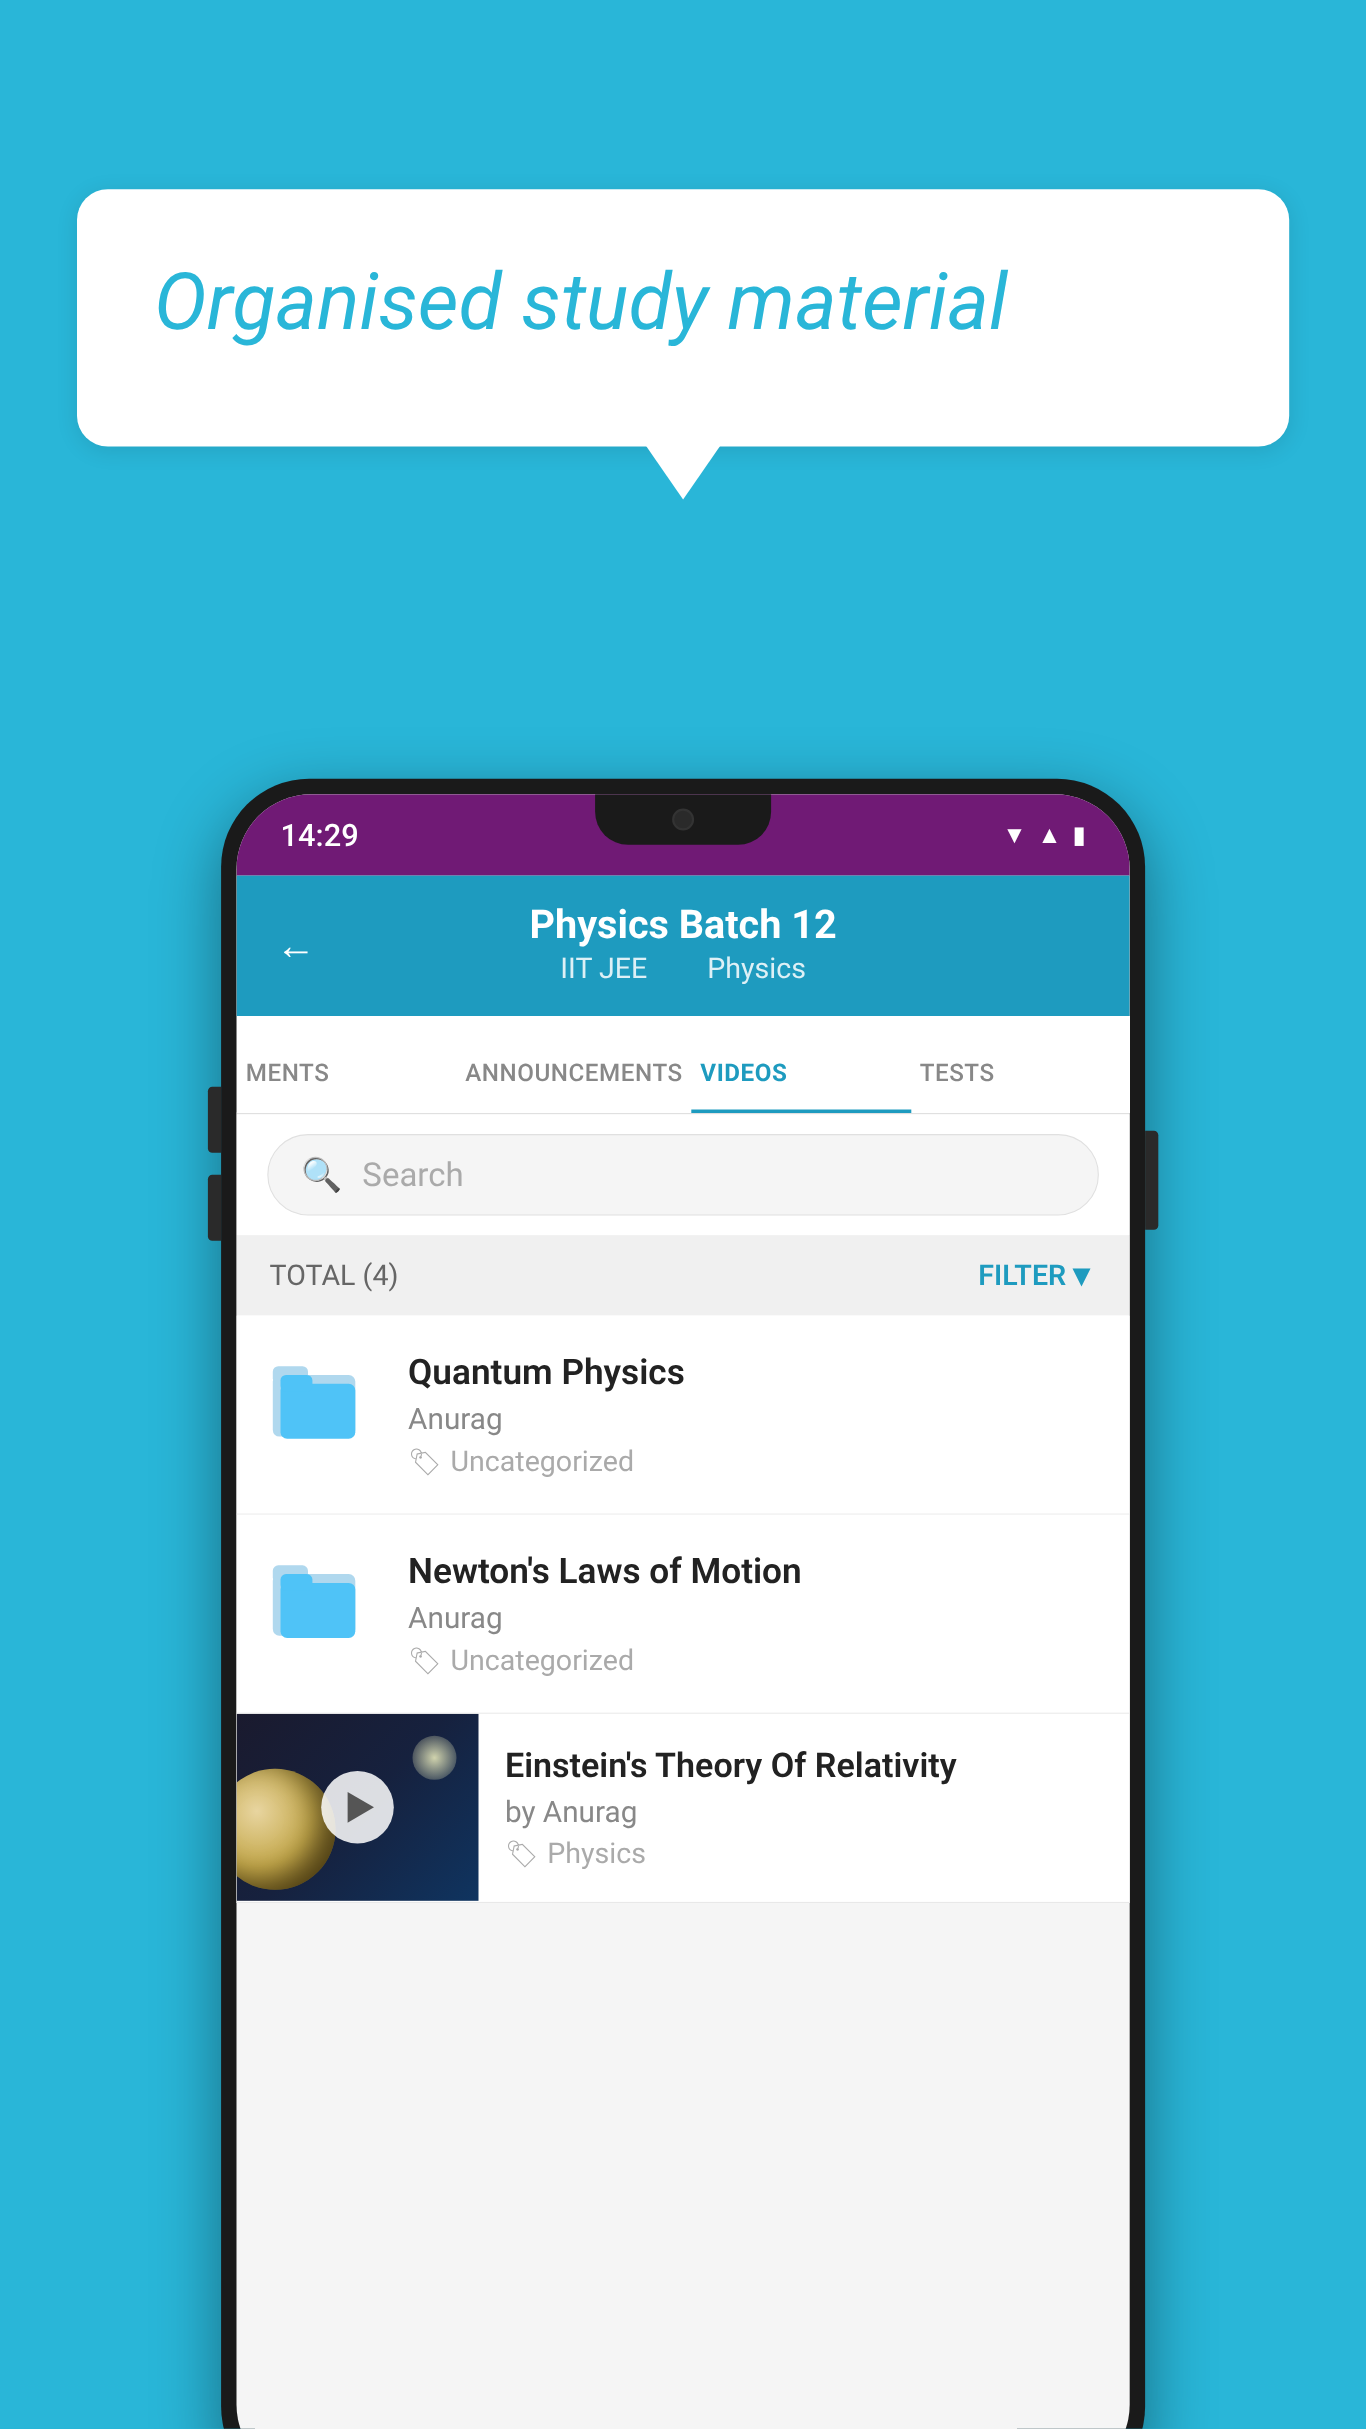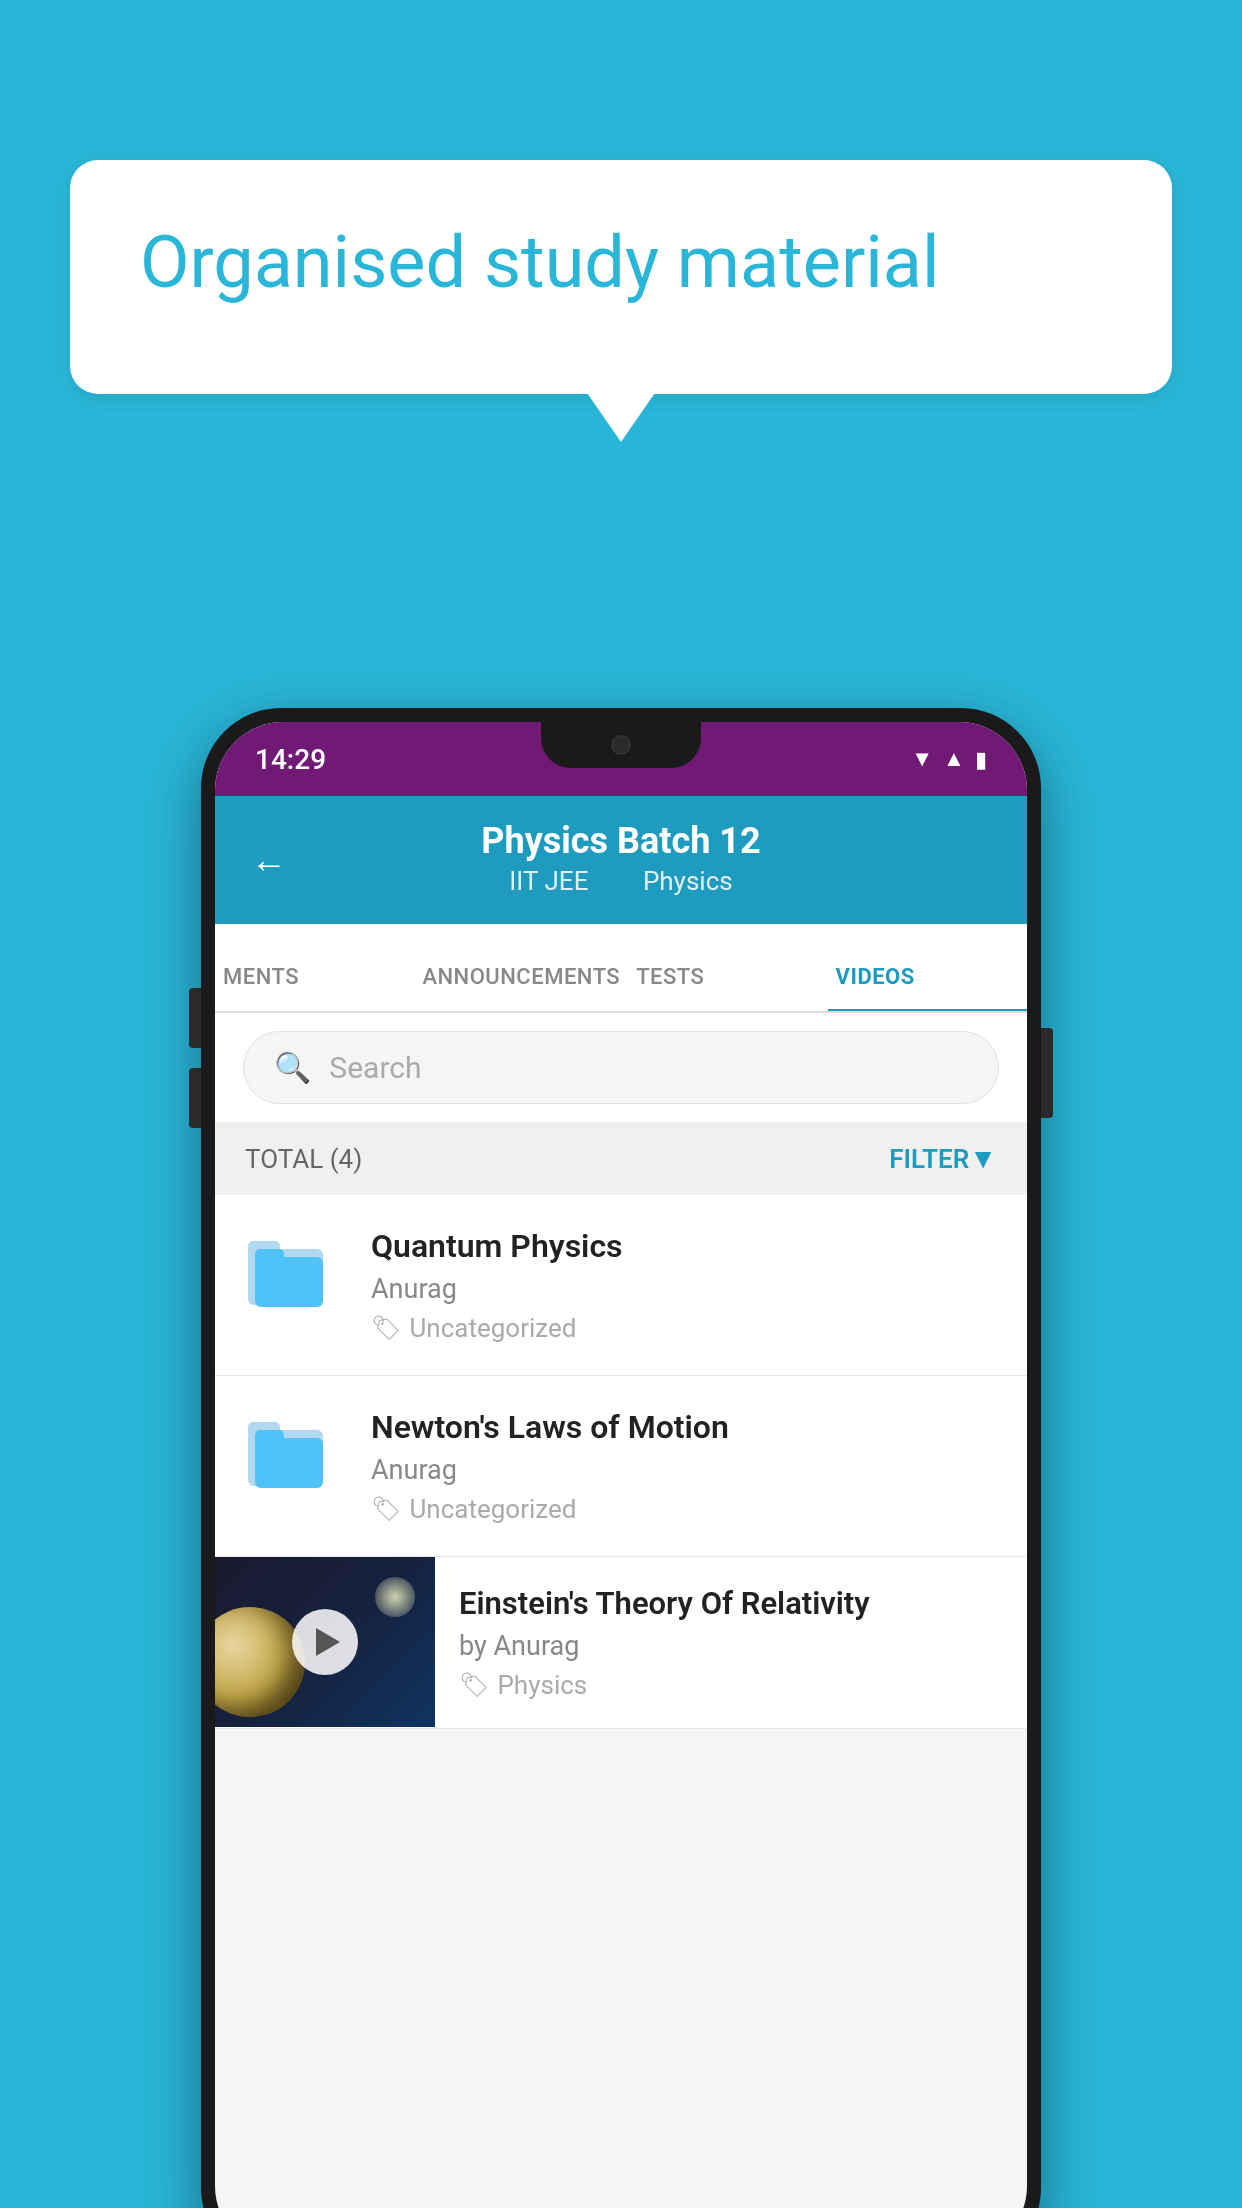--- a/index.html
+++ b/index.html
@@ -9,23 +9,24 @@
       height: 2208px;
       background-color: #29b6d8;
       font-family: 'Roboto', Arial, sans-serif;
       position: relative;
       overflow: hidden;
     }
 
     
     .speech-bubble-container {
       position: absolute;
-      top: 160px;
+      top: 172px;
       left: 70px;
       right: 70px;
+      font-style: italic;
     }
 
     .speech-bubble {
       background: white;
       border-radius: 28px;
       padding: 60px 70px;
       box-shadow: 0 4px 20px rgba(0,0,0,0.1);
       position: relative;
     }
 
@@ -477,25 +478,25 @@
       </div>
     </div>
 
     <div class="tabs-bar">
       <div class="tab-item">
         <span>MENTS</span>
       </div>
       <div class="tab-item">
         <span>ANNOUNCEMENTS</span>
       </div>
+      <div class="tab-item active">
+        <span>VIDEOS</span>
+      </div>
       <div class="tab-item">
         <span>TESTS</span>
-      </div>
-      <div class="tab-item active">
-        <span>VIDEOS</span>
       </div>
     </div>
 
     <div class="search-container">
       <div class="search-box">
         <span class="search-icon">🔍</span>
         <span class="search-text">Search</span>
       </div>
     </div>
 

